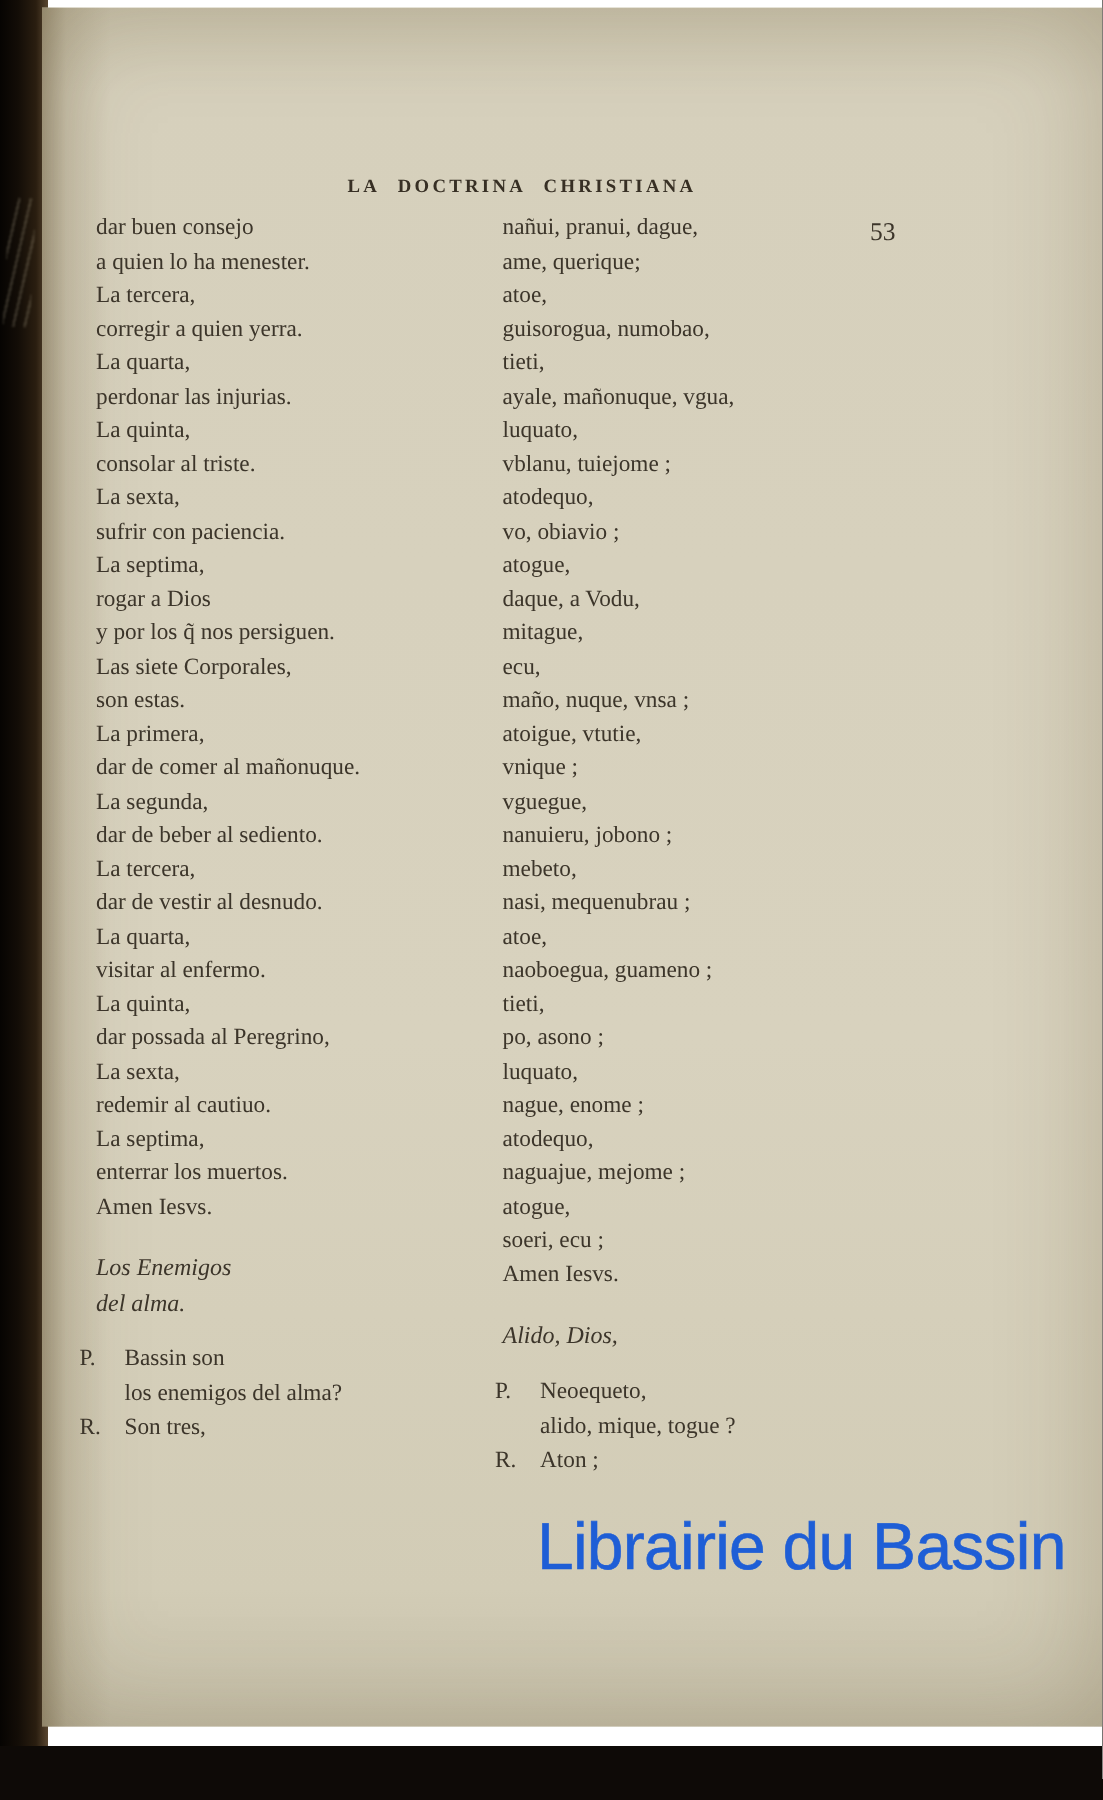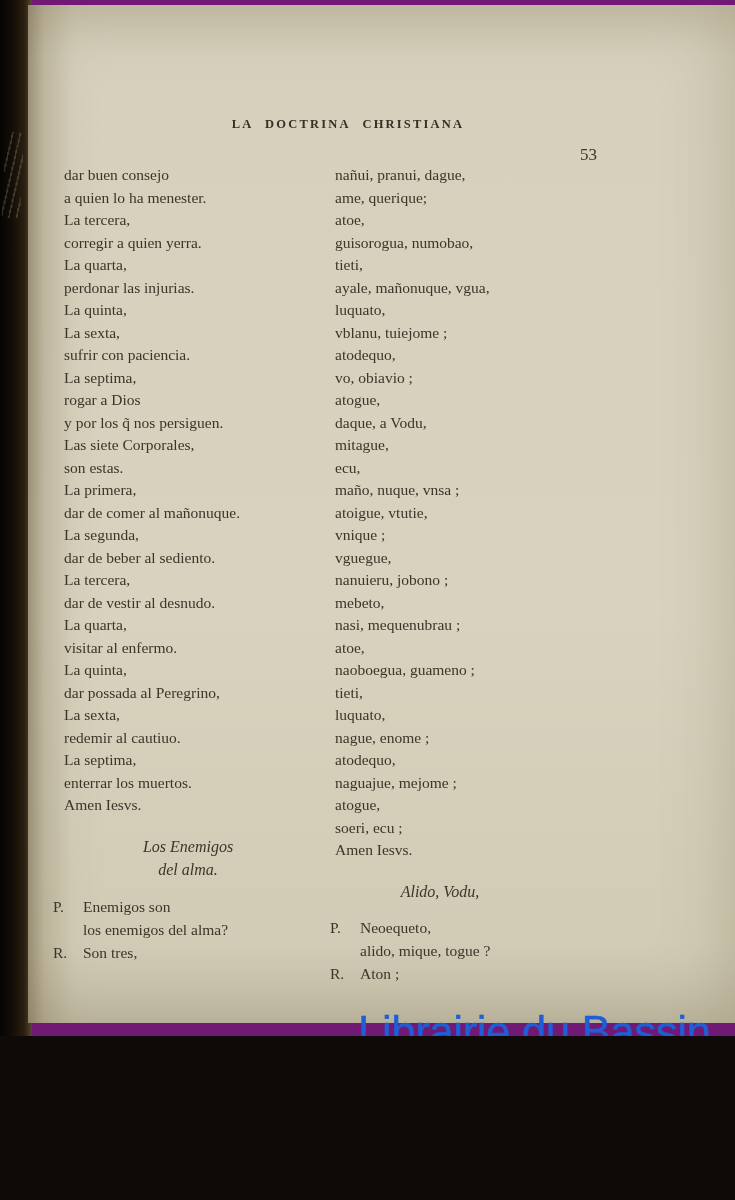--- a/index.html
+++ b/index.html
@@ -1,18 +1,18 @@
 <!DOCTYPE html>
 <html><head>
 <meta charset="utf-8">
 <style>
   html,body{margin:0;padding:0;background:#0e0a07;}
   .scene{
-    position:relative;width:735px;height:1036px;overflow:hidden;
-    background:#701a75;
+    position:relative;width:735px;height:1164px;overflow:hidden;
+    background:#ffffff;
     font-family:"Liberation Serif",serif;
   }
   .spine{
     position:absolute;left:0;top:0;bottom:0;width:32px;
     background:linear-gradient(90deg,#060402 0,#130d07 12px,#2a1e10 24px,#594630 32px);
   }
   .margin-scribble{
     position:absolute;left:4px;top:132px;width:18px;height:86px;
     opacity:.45;filter:blur(.7px);transform:rotate(3deg);
     background:repeating-linear-gradient(100deg,transparent 0 6px,rgba(205,195,165,.55) 6px 7.5px);
@@ -26,26 +26,26 @@
     color:#3c352a;
   }
   .page-title{
     position:absolute;top:112px;left:179px;width:282px;
     text-align:center;font-size:12.5px;font-weight:bold;
     letter-spacing:2.2px;word-spacing:7px;color:#372f24;
   }
   .page-number{
     position:absolute;top:108px;left:552px;font-size:17px;color:#3c352a;margin-top:32px;
   }
-  .col{position:absolute;top:136px;margin-top:23px;}
+  .col{position:absolute;top:136px;}
   .col-left{left:36px;width:262px;}
   .col-right{left:307px;width:290px;}
   .line{height:22.5px;line-height:22.5px;font-size:15.5px;white-space:nowrap;}
   .section-heading{
-    font-style:italic;font-size:16px;line-height:23.5px;text-align:center;margin-top:18px;
+    font-style:italic;font-size:16px;line-height:23.5px;margin-top:18px;
   }
   .col-left .section-heading{margin-right:14px;}
   .col-right .section-heading{margin-right:80px;}
   .qa{margin-top:13px;}
   .col-left .qa{margin-left:-11px;}
   .col-right .qa{margin-left:-5px;}
   .qa-item{display:grid;grid-template-columns:30px 1fr;font-size:15.5px;line-height:23px;}
   .qa-text .line{height:23px;line-height:23px;}
   .watermark{
     position:absolute;left:330px;top:1002px;
@@ -75,20 +75,21 @@
           <div class="line">La tercera,</div>
 
           <div class="line">corregir a quien yerra.</div>
 
           <div class="line">La quarta,</div>
 
           <div class="line">perdonar las injurias.</div>
 
           <div class="line">La quinta,</div>
 
+          <div class="line">consolar al triste.</div>
 
           <div class="line">La sexta,</div>
 
           <div class="line">sufrir con paciencia.</div>
 
           <div class="line">La septima,</div>
 
           <div class="line">rogar a Dios</div>
 
 
@@ -131,21 +132,21 @@
         </div>
       <div class="section-heading">
         <div>Los Enemigos</div>
         <div>del alma.</div>
       </div>
       <div class="qa">
 
           <div class="qa-item">
             <span class="marker">P.</span>
             <div class="qa-text">
-              <div class="line">Enemigos son</div>
+              <div class="line">Bassin son</div>
               <div class="line">los enemigos del alma?</div>
             </div>
           </div>
 
           <div class="qa-item">
             <span class="marker">R.</span>
             <div class="qa-text">
               <div class="line">Son tres,</div>
               <div class="line"></div>
             </div>
@@ -197,37 +198,38 @@
           <div class="line">mebeto,</div>
 
           <div class="line">nasi, mequenubrau ;</div>
 
           <div class="line">atoe,</div>
 
           <div class="line">naoboegua, guameno ;</div>
 
           <div class="line">tieti,</div>
 
+          <div class="line">po, asono ;</div>
 
           <div class="line">luquato,</div>
 
           <div class="line">nague, enome ;</div>
 
           <div class="line">atodequo,</div>
 
           <div class="line">naguajue, mejome ;</div>
 
           <div class="line">atogue,</div>
 
           <div class="line">soeri, ecu ;</div>
 
           <div class="line">Amen Iesvs.</div>
         </div>
       <div class="section-heading">
-        <div>Alido, Vodu,</div>
+        <div>Alido, Dios,</div>
       </div>
       <div class="qa">
 
           <div class="qa-item">
             <span class="marker">P.</span>
             <div class="qa-text">
               <div class="line">Neoequeto,</div>
               <div class="line">alido, mique, togue ?</div>
             </div>
           </div>

